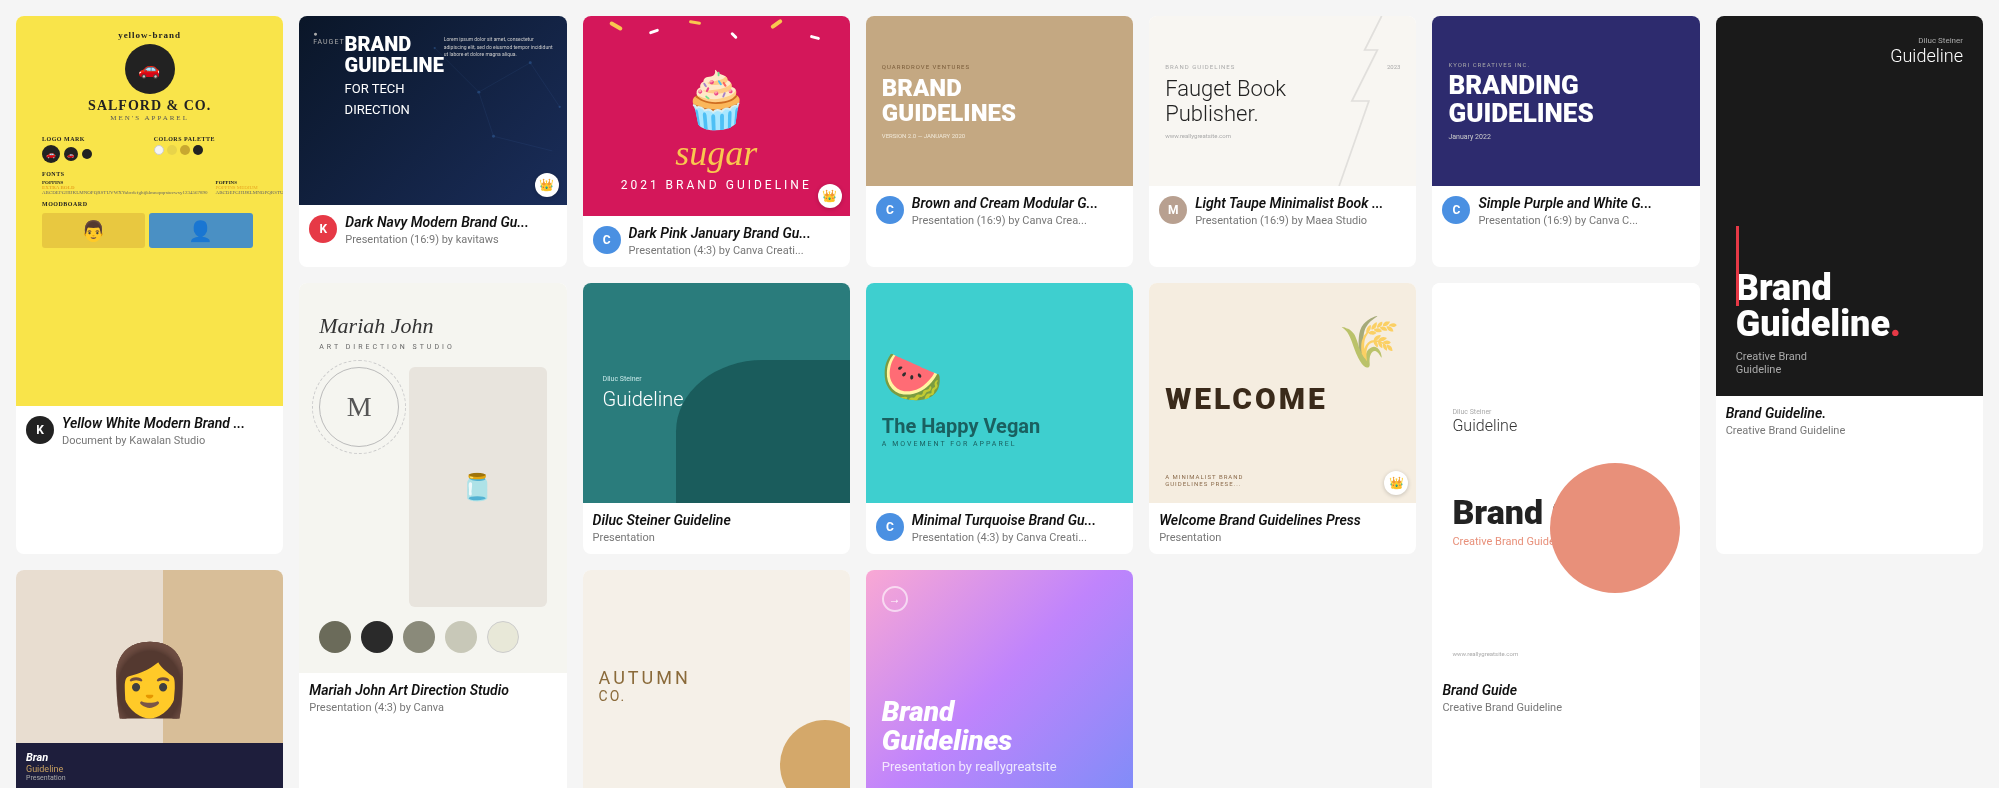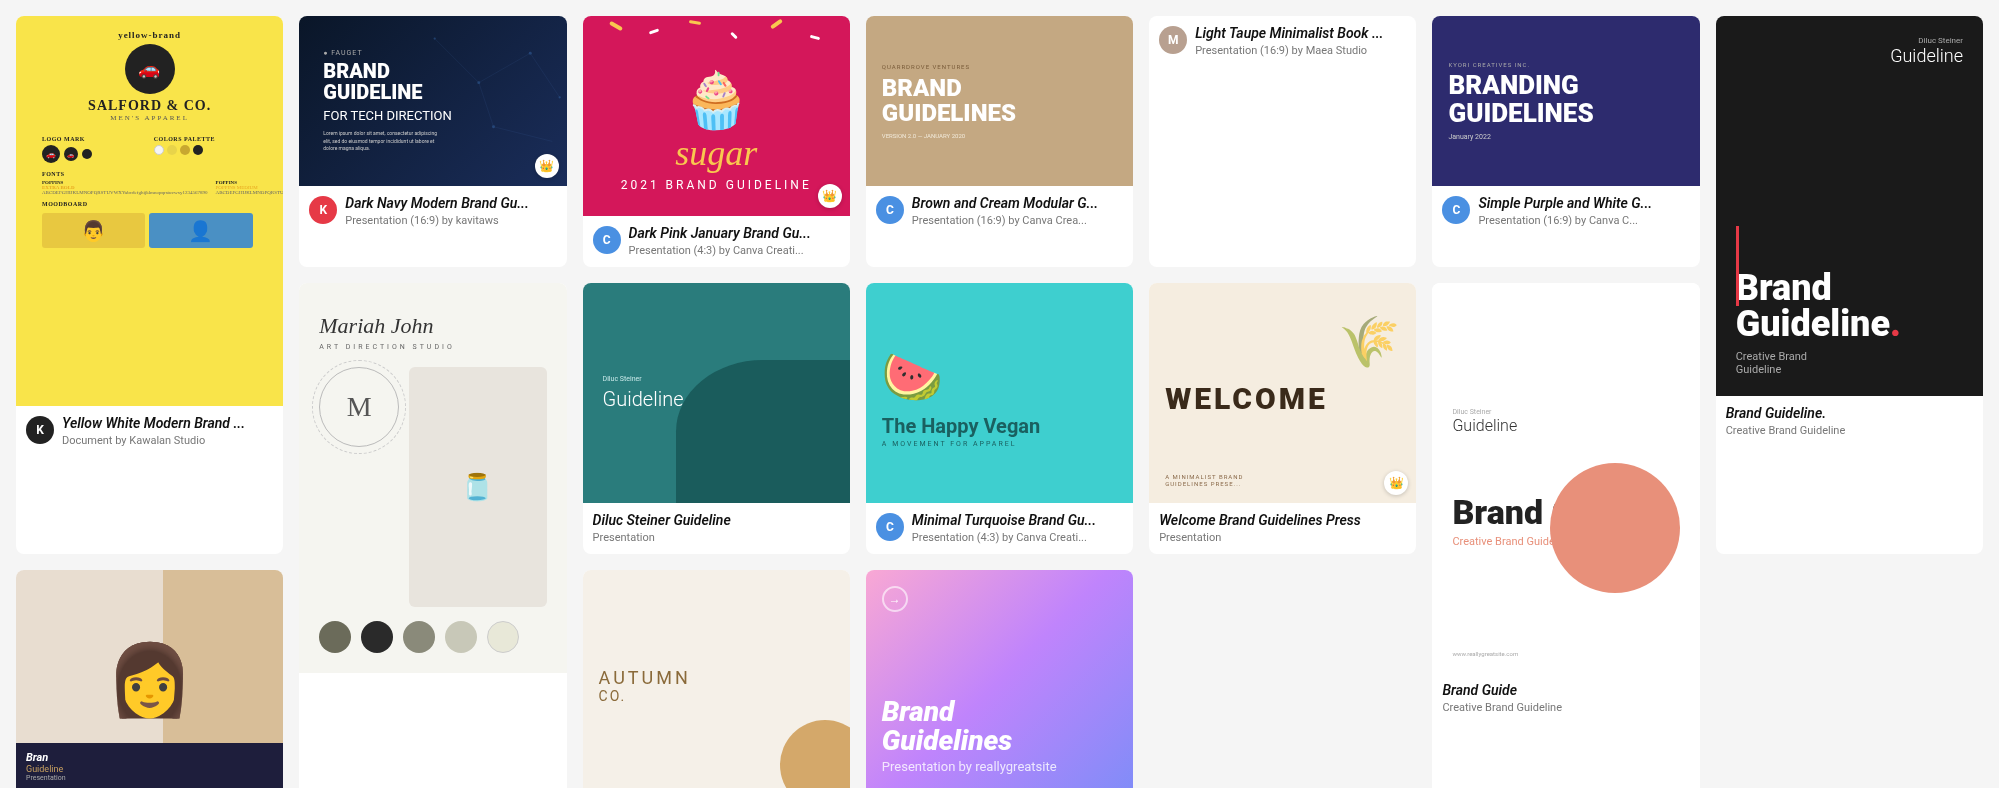--- a/index.html
+++ b/index.html
@@ -213,21 +213,21 @@
     <div class="card-info">
       <div class="card-avatar avatar-k">K</div>
       <div class="card-text">
         <div class="card-title">Yellow White Modern Brand ...</div>
         <div class="card-sub">Document by Kawalan Studio</div>
       </div>
     </div>
   </div>
 
   <div class="card">
-    <div class="card-thumb card-thumb-inner thumb-2" style="height:170px; flex-direction:column; align-items:flex-start; padding:24px; position:relative; overflow:hidden;">
+    <div class="card-thumb card-thumb-inner thumb-2" style="height:189px; flex-direction:row; align-items:flex-start; padding:14px; position:relative; overflow:hidden;">
       <svg class="thumb-2-lines" viewBox="0 0 200 170" style="position:absolute;right:0;top:0;width:55%;height:100%;">
         <line x1="20" y1="0" x2="80" y2="60" stroke="#4a7abf" stroke-width="0.5"></line>
         <line x1="80" y1="60" x2="150" y2="20" stroke="#4a7abf" stroke-width="0.5"></line>
         <line x1="150" y1="20" x2="190" y2="80" stroke="#4a7abf" stroke-width="0.5"></line>
         <line x1="80" y1="60" x2="100" y2="120" stroke="#4a7abf" stroke-width="0.5"></line>
         <line x1="100" y1="120" x2="180" y2="140" stroke="#4a7abf" stroke-width="0.5"></line>
         <circle cx="80" cy="60" r="2" fill="#4a90e2"></circle>
         <circle cx="150" cy="20" r="2" fill="#4a90e2"></circle>
         <circle cx="100" cy="120" r="2" fill="#4a90e2"></circle>
         <circle cx="190" cy="80" r="1.5" fill="#4a90e2"></circle>
@@ -260,20 +260,32 @@
     <div class="card-info">
       <div class="card-avatar avatar-c">C</div>
       <div class="card-text">
         <div class="card-title">Brown and Cream Modular G...</div>
         <div class="card-sub">Presentation (16:9) by Canva Crea...</div>
       </div>
     </div>
   </div>
 
   <div class="card">
+    <div class="card-thumb card-thumb-inner thumb-fauget" style="height:170px; flex-direction:column; align-items:flex-start; padding:16px; position:relative;">
+      <div style="display:flex;justify-content:space-between;width:100%;">
+        <span style="font-size:6px;color:#aaa;letter-spacing:1px;">BRAND GUIDELINES</span>
+        <span style="font-size:6px;color:#aaa;">2023</span>
+      </div>
+      <div style="font-size:22px;font-weight:300;color:#222;line-height:1.15;margin-top:6px;">Fauget Book<br>Publisher.</div>
+      <div style="font-size:6px;color:#aaa;margin-top:6px;">www.reallygreatsite.com</div>
+
+      <svg style="position:absolute;right:0;top:0;width:45%;height:100%;opacity:0.2;" viewBox="0 0 100 200">
+        <path d="M 80 0 L 60 40 L 75 40 L 45 100 L 65 100 L 30 200" stroke="#888" stroke-width="2" fill="none"></path>
+      </svg>
+    </div>
     <div class="card-info">
       <div class="card-avatar" style="background:#b8a090;">M</div>
       <div class="card-text">
         <div class="card-title">Light Taupe Minimalist Book ...</div>
         <div class="card-sub">Presentation (16:9) by Maea Studio</div>
       </div>
     </div>
   </div>
 
   <div class="card">
@@ -350,20 +362,26 @@
         <div style="flex:1;background:#e8e4dd;border-radius:6px;display:flex;align-items:center;justify-content:center;font-size:26px;">🫙</div>
       </div>
       <div style="display:flex;gap:10px;margin-top:14px;">
         <div style="width:32px;height:32px;border-radius:50%;background:#6b6b5a;"></div>
         <div style="width:32px;height:32px;border-radius:50%;background:#2a2a2a;"></div>
         <div style="width:32px;height:32px;border-radius:50%;background:#8a8a7a;"></div>
         <div style="width:32px;height:32px;border-radius:50%;background:#c8c8b8;"></div>
         <div style="width:32px;height:32px;border-radius:50%;background:#e8e8d8;border:1px solid #ccc;"></div>
       </div>
     </div>
+    <div class="card-info">
+      <div class="card-text">
+        <div class="card-title">Mariah John Art Direction Studio</div>
+        <div class="card-sub">Presentation (4:3) by Canva</div>
+      </div>
+    </div>
   </div>
 
   <div class="card">
     <div class="card-thumb card-thumb-inner" style="background:#2a7c7c;height:220px;flex-direction:column;padding:20px;align-items:flex-start;position:relative;overflow:hidden;">
       <div style="position:absolute;bottom:0;right:0;width:65%;height:65%;background:#1a5c5c;border-radius:50% 0 0 0;"></div>
       <div style="font-size:7px;color:#c8e8e8;">Diluc Steiner</div>
       <div style="font-size:20px;font-weight:300;color:#fff;margin-top:4px;">Guideline</div>
     </div>
     <div class="card-info">
       <div class="card-text">

